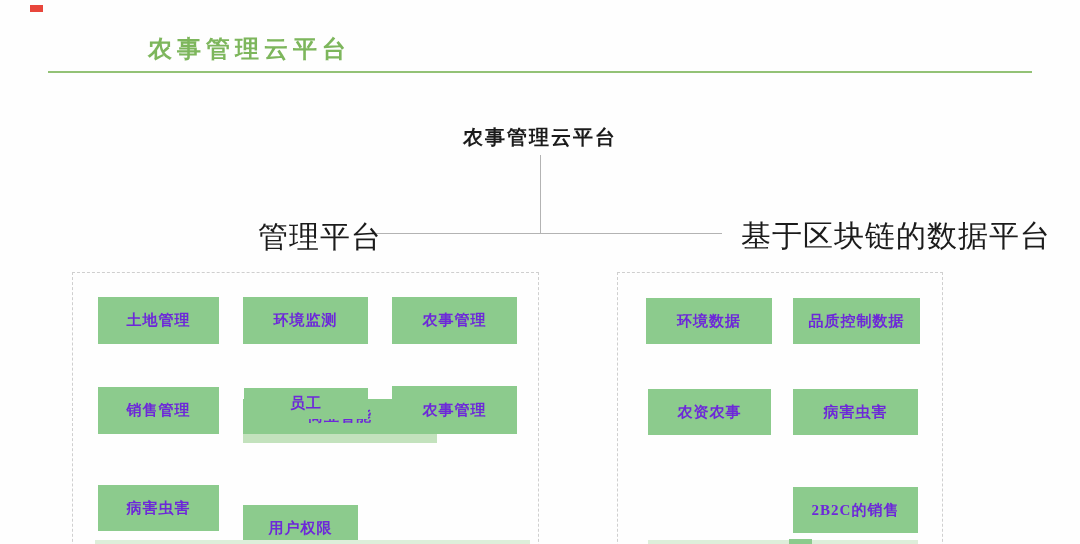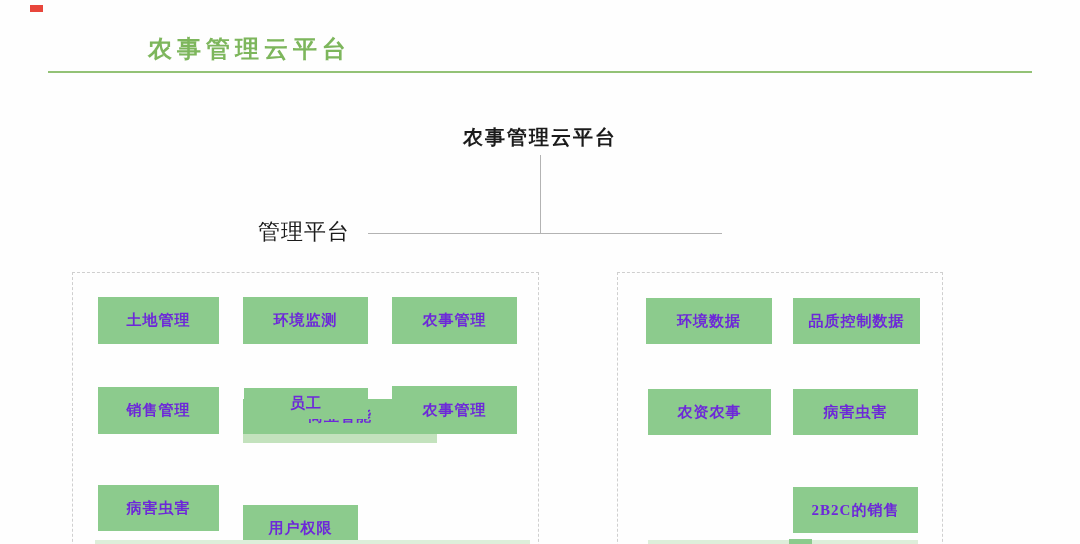--- a/index.html
+++ b/index.html
@@ -37,21 +37,21 @@
   }
   .connector-vertical {
     position: absolute; left: 540px; top: 155px; width: 1px; height: 78px;
     background: var(--line-gray, #b3b3b3);
   }
   .connector-horizontal {
     position: absolute; left: 368px; top: 233px; width: 354px; height: 1px;
     background: var(--line-gray, #b3b3b3);
   }
   .branch-label {
-    position: absolute; font-size: 22px; letter-spacing: 1px; color: #1b1b1b;
+    position: absolute; font-size: 30px; letter-spacing: 1px; color: #1b1b1b;
     white-space: nowrap;
   }
   .branch-label.left  { left: 258px; top: 217px; }
   .branch-label.right { left: 741px; top: 216px; }
 
   
   .panel {
     position: absolute; top: 272px; height: 290px;
     border: 1px dashed #cfcfcf; border-bottom: none;
     box-sizing: border-box; background: transparent;
@@ -110,20 +110,21 @@
 <div class="stage">
 
   <span class="red-mark"></span>
   <div class="page-title">农事管理云平台</div>
   <div class="title-underline"></div>
 
   <div class="root-label">农事管理云平台</div>
   <div class="connector-vertical"></div>
   <div class="connector-horizontal"></div>
   <div class="branch-label left">管理平台</div>
+  <div class="branch-label right">基于区块链的数据平台</div>
 
   <div class="panel left"></div>
   <div class="panel right"></div>
 
   <div class="node n-land">土地管理</div>
   <div class="node n-envm">环境监测</div>
   <div class="node n-farm">农事管理</div>
   <div class="node n-sales">销售管理</div>
   <div class="bi-understrip"></div>
   <div class="node light n-bi">商业智能</div>

